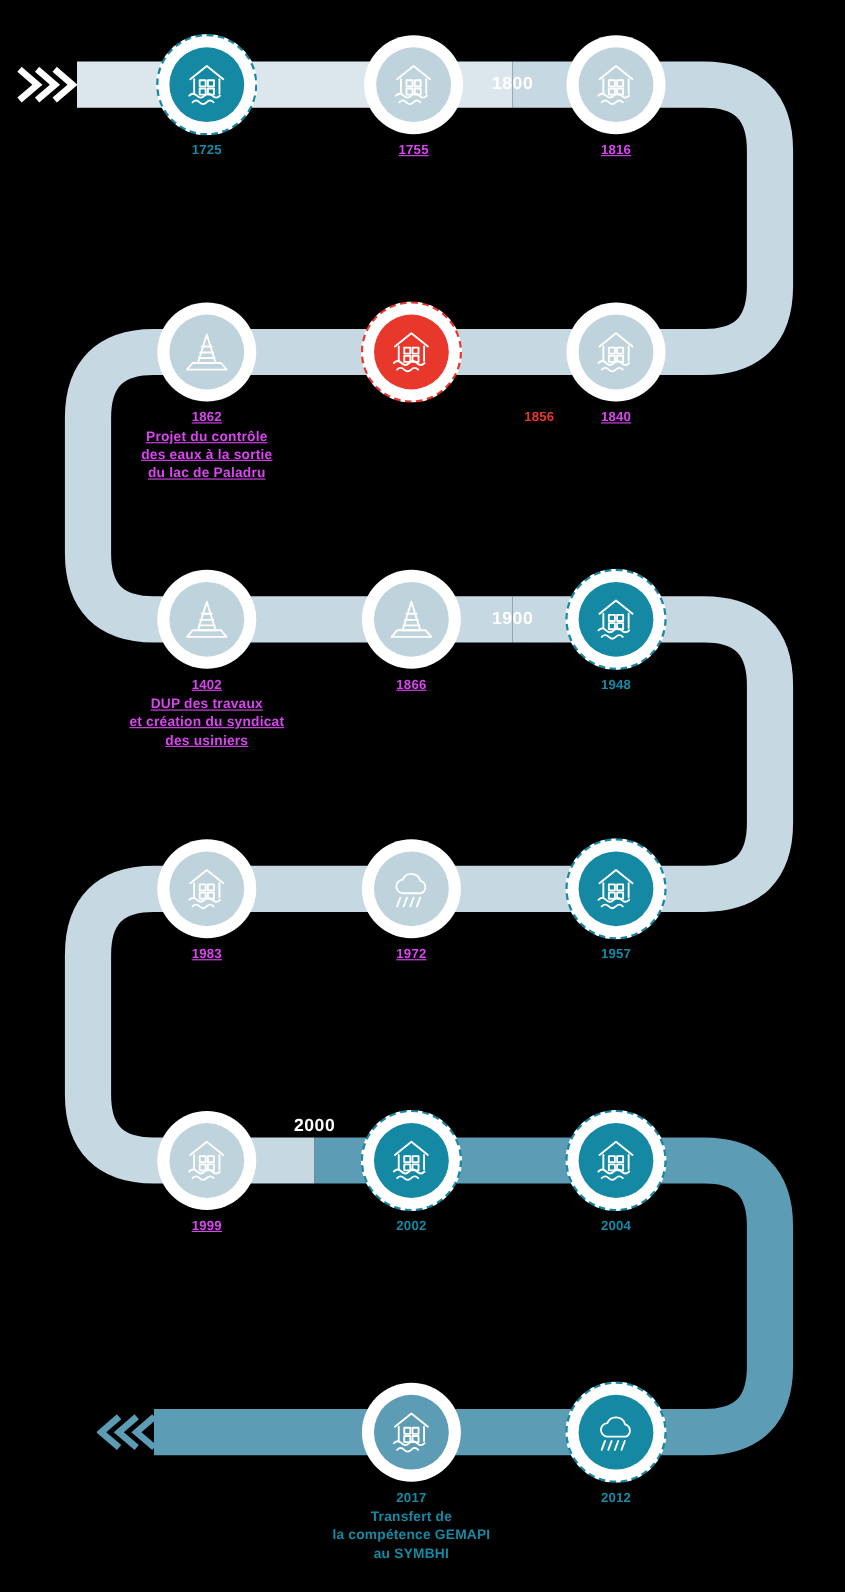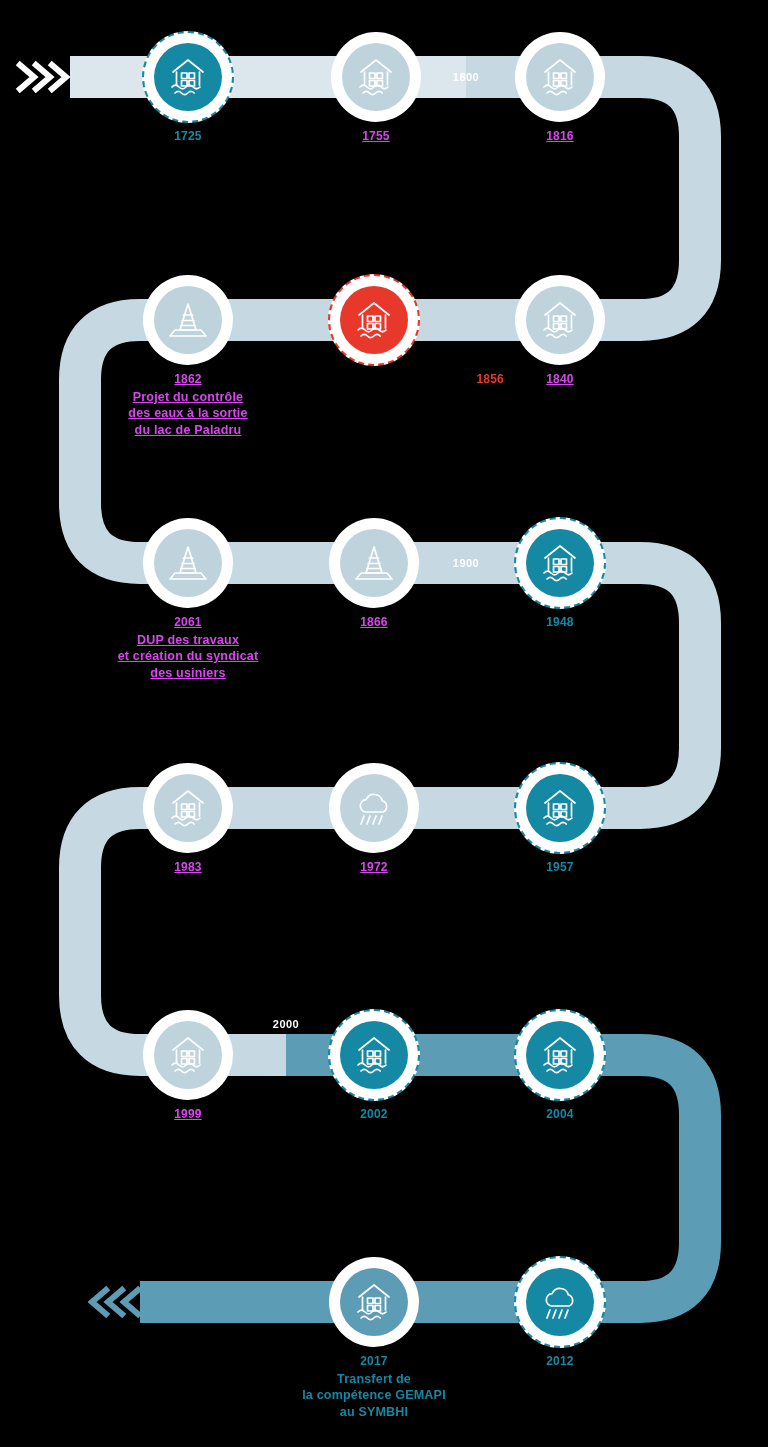--- a/index.html
+++ b/index.html
@@ -38,21 +38,21 @@
     text-align:center;line-height:1.32;
     font-weight:bold;letter-spacing:.2px;
   }
   .yr{font-size:12px;display:block;}
   .desc{font-size:12.5px;display:block;margin-top:1px;}
   .c-grey{color:#d946ef;text-decoration:underline;}
   .c-teal{color:#1589A4;}
   .c-red{color:#E8382C;text-align:right;}
   .century{
     position:absolute;transform:translate(-50%,-50%);
-    font-size:11px;font-weight:bold;color:#ffffff;letter-spacing:.5px;
+    font-size:16px;font-weight:bold;color:#ffffff;letter-spacing:.5px;
   }
   .chev{position:absolute;}
 </style>
 </head>
 <body>
 
 <div id="stage">
 
   <svg id="track-layer" viewBox="0 0 768 1447" width="768" height="1447">
 
@@ -227,21 +227,21 @@
                 <path d="M23 7 L31 33 L15 33 Z"></path>
                 <line x1="18.4" y1="18" x2="27.6" y2="18"></line>
                 <line x1="17" y1="23.5" x2="29" y2="23.5"></line>
                 <line x1="15.8" y1="28.5" x2="30.2" y2="28.5"></line>
                 <path d="M10 33 L36 33 L41 39 L5 39 Z"></path>
               </g>
             </svg>
           </div>
         </div>
         <div class="label c-grey">
-          <span class="yr">2061</span>
+          <span class="yr">1402</span>
           <span class="desc">DUP des travaux<br>et création du syndicat<br>des usiniers</span>
         </div>
       </div>
       <div class="node" style="left: 374px; top: 563px;">
         <div class="bubble">
           <div class="disc grey">
             <svg width="46" height="46" viewBox="0 0 46 46">
               <g fill="none" stroke="#ffffff" stroke-width="1.7" stroke-linecap="round" stroke-linejoin="round">
                 <path d="M23 7 L31 33 L15 33 Z"></path>
                 <line x1="18.4" y1="18" x2="27.6" y2="18"></line>

